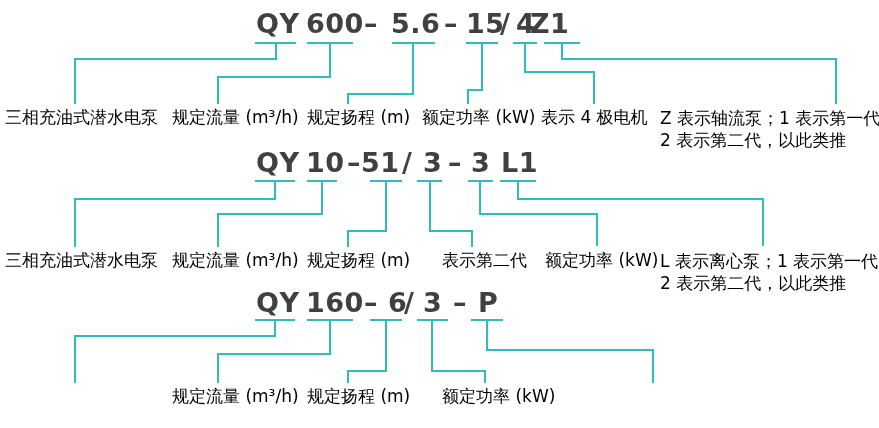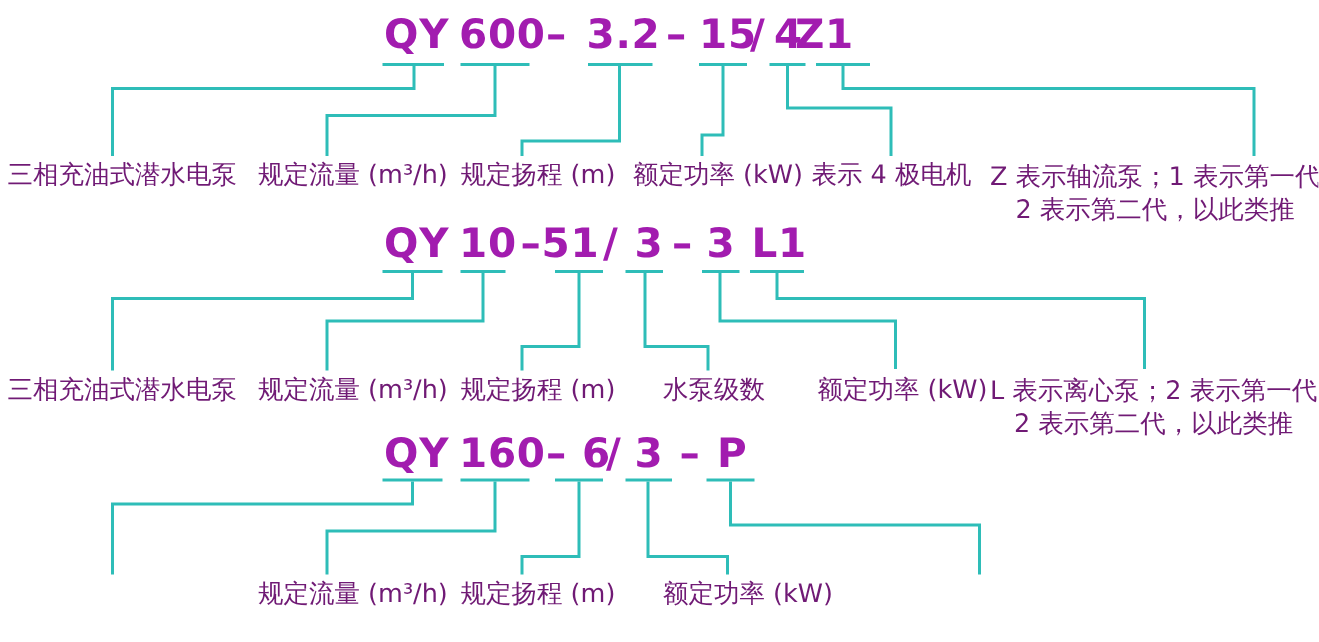--- a/index.html
+++ b/index.html
@@ -10,33 +10,33 @@
     font-family:"DejaVu Sans","Liberation Sans",sans-serif;
     overflow:hidden;
   }
   #wires{position:absolute;left:0;top:0;width:879px;height:428px;}
   .cp{
     position:absolute;
     font-weight:bold;
     font-size:27px;
     line-height:27px;
     letter-spacing:.5px;
-    color:#a21caf;
+    color:#404040;
     white-space:nowrap;
   }
   .t1{top:10px}.t2{top:149px}.t3{top:289px}
   .lbl{
     position:absolute;
     font-size:17px;
     line-height:21px;
-    color:#701a75;
+    color:#000000;
     white-space:nowrap;
   }
   .r1{top:107px}.r2{top:250px}.r3{top:386px}
-  .lbl2{text-align:center;line-height:22px;}
+  .lbl2{line-height:22px;}
 </style>
 </head>
 <body>
 
 <div id="canvas">
 
   <svg id="wires" viewBox="0 0 879 428" xmlns="http://www.w3.org/2000/svg" fill="none" stroke="#2EBDB8" stroke-width="2">
 
     <path d="M255 43H296 M307 43H353 M392 43H435 M466 43H498 M513 43H537 M544 43H580"></path>
 
@@ -61,21 +61,21 @@
     <polyline points="275,321 275,336 75,336 75,383"></polyline>
     <polyline points="330,321 330,354 218,354 218,383"></polyline>
     <polyline points="386,321 386,371 348,371 348,383"></polyline>
     <polyline points="432,321 432,371 485,371 485,383"></polyline>
     <polyline points="487,321 487,350 653,350 653,383"></polyline>
   </svg>
 
   <span class="cp t1" style="left:256px">QY</span>
   <span class="cp t1" style="left:306px">600</span>
   <span class="cp t1" style="left:364px">–</span>
-  <span class="cp t1" style="left:391px">3.2</span>
+  <span class="cp t1" style="left:391px">5.6</span>
   <span class="cp t1" style="left:444px">–</span>
   <span class="cp t1" style="left:466px">15</span>
   <span class="cp t1" style="left:500px">/</span>
   <span class="cp t1" style="left:516px">4</span>
   <span class="cp t1" style="left:530px">Z1</span>
 
   <span class="lbl r1" style="left:5px">三相充油式潜水电泵</span>
   <span class="lbl r1" style="left:172px">规定流量 (m³/h)</span>
   <span class="lbl r1" style="left:307px">规定扬程 (m)</span>
   <span class="lbl r1" style="left:422px">额定功率 (kW)</span>
@@ -91,24 +91,24 @@
   <span class="cp t2" style="left:361px">51</span>
   <span class="cp t2" style="left:402px">/</span>
   <span class="cp t2" style="left:423px">3</span>
   <span class="cp t2" style="left:448px">–</span>
   <span class="cp t2" style="left:471px">3</span>
   <span class="cp t2" style="left:501px">L1</span>
 
   <span class="lbl r2" style="left:5px">三相充油式潜水电泵</span>
   <span class="lbl r2" style="left:172px">规定流量 (m³/h)</span>
   <span class="lbl r2" style="left:307px">规定扬程 (m)</span>
-  <span class="lbl r2" style="left:442px">水泵级数</span>
+  <span class="lbl r2" style="left:442px">表示第二代</span>
   <span class="lbl r2" style="left:545px">额定功率 (kW)</span>
   <div class="lbl lbl2 r2" style="left:660px">
-    <div>L 表示离心泵；2 表示第一代</div>
+    <div>L 表示离心泵；1 表示第一代</div>
     <div>2 表示第二代，以此类推</div>
   </div>
 
   <span class="cp t3" style="left:256px">QY</span>
   <span class="cp t3" style="left:306px">160</span>
   <span class="cp t3" style="left:364px">–</span>
   <span class="cp t3" style="left:388px">6</span>
   <span class="cp t3" style="left:404px">/</span>
   <span class="cp t3" style="left:423px">3</span>
   <span class="cp t3" style="left:453px">–</span>

